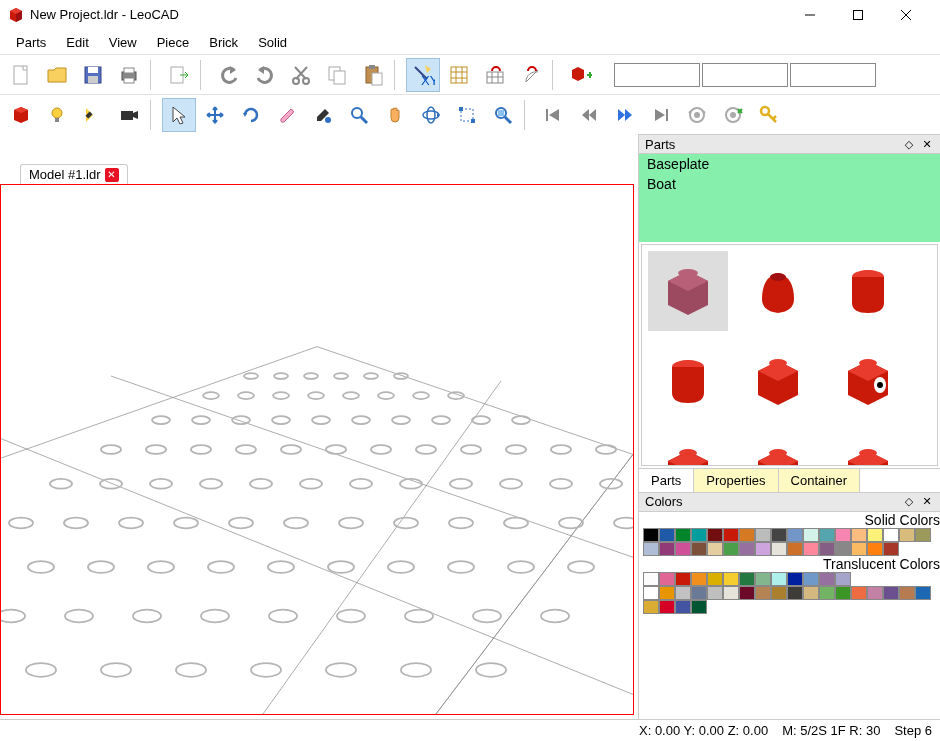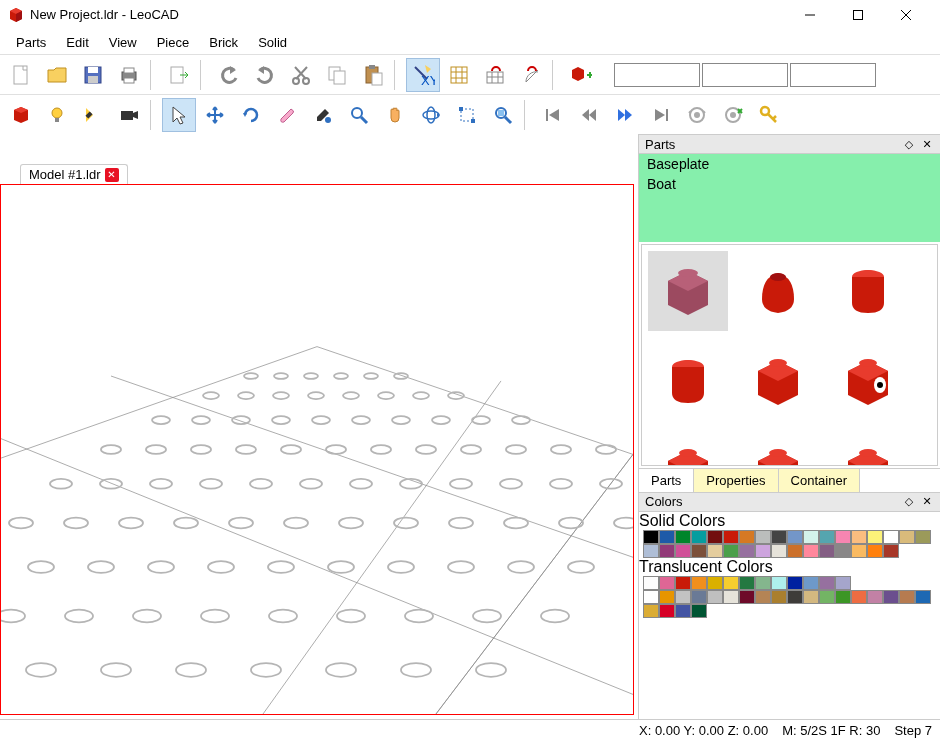--- a/index.html
+++ b/index.html
@@ -32,21 +32,21 @@
 .searchrow { display:flex; align-items:center; border:1px solid #ccc; margin:2px; padding:2px 4px; }
 .searchinput { flex:1; border:none; outline:none; color:#888; font-size:13px;}
 .partgrid { flex:1; border:1px solid #ccc; margin:2px; overflow-y:scroll; background:#fff; padding:6px; }
 .partrow { display:flex; gap:10px; margin-bottom:10px; }
 .partcell { width:80px; height:80px; display:flex; align-items:center; justify-content:center; }
 .partcell.selected { background:#ddd; }
 .parttabs { display:flex; border-top:1px solid #ccc; }
 .parttab { padding:4px 12px; border-right:1px solid #ccc; background:#fef9c3; cursor:default; font-size:13px;}
 .parttab.active { background:#fff; }
 .colorsbody { flex:1; overflow:hidden; background:#fff; display:flex; flex-direction:column; }
-.colorsection { text-align:left; font-size:16px; }
+.colorsection { text-align:right; font-size:14px; }
 .swatchrow { display:flex; flex-wrap:wrap; padding:0 4px;}
 .swatch { width:16px; height:14px; border:1px solid #888; }
 .statusbar { height:22px; border-top:1px solid #ccc; display:flex; align-items:center; justify-content:flex-end; padding:0 8px; gap:14px; font-size:12px;}
 svg { display:block; }
 </style>
 </head>
 <body>
 
 <div class="titlebar">
   <span class="icon">
@@ -640,14 +640,14 @@
           <div class="swatch" style="background: rgb(67, 84, 163);"></div>
           <div class="swatch" style="background: rgb(0, 85, 51);"></div>
         </div>
     </div>
   </div>
 </div>
 
 <div class="statusbar">
   <span>X: 0.00 Y: 0.00 Z: 0.00</span>
   <span>M: 5/2S 1F R: 30</span>
-  <span>Step 7</span>
+  <span>Step 6</span>
 </div>
 
 </body></html>

